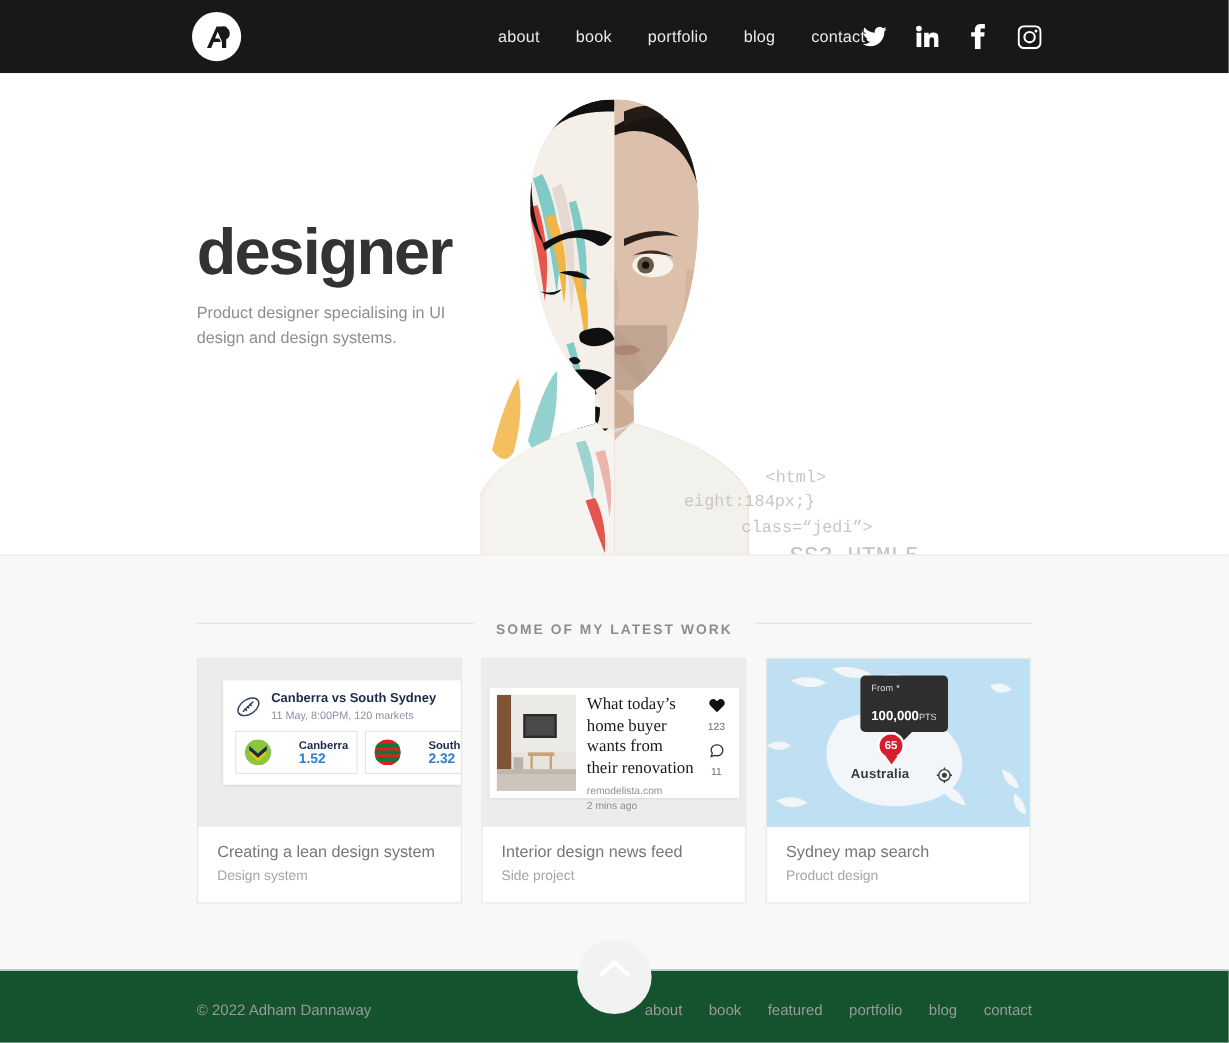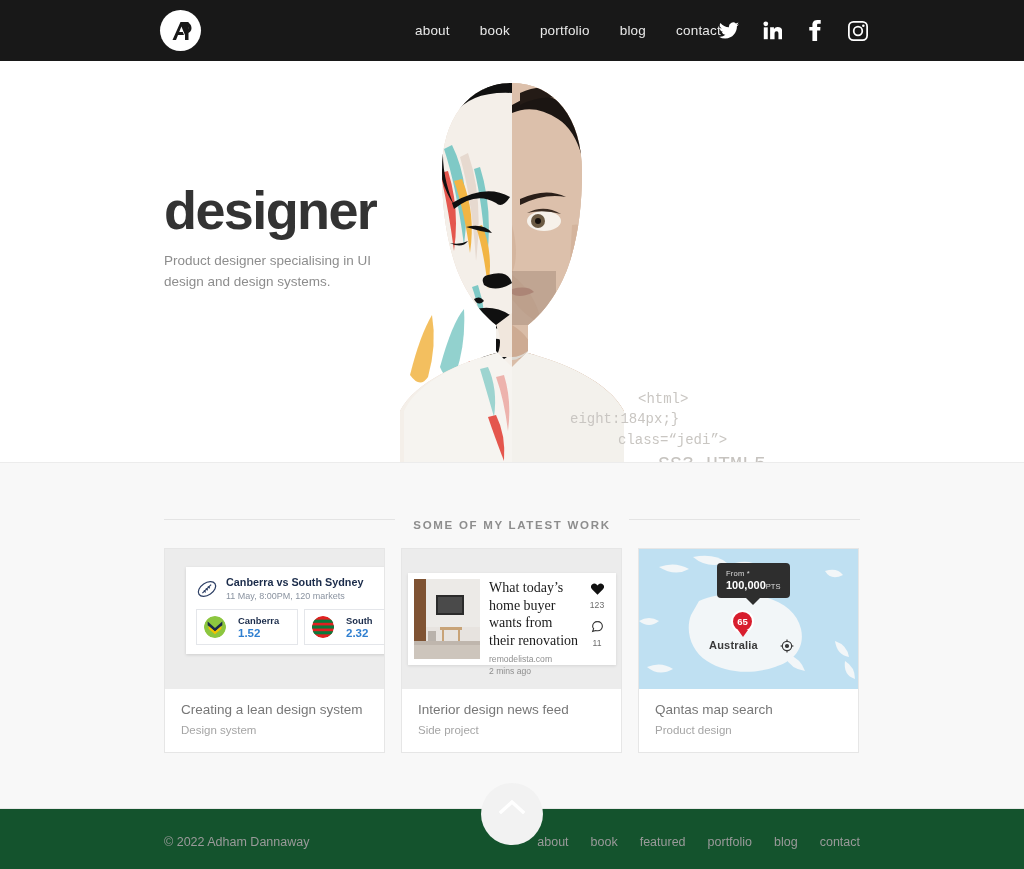--- a/index.html
+++ b/index.html
@@ -113,21 +113,21 @@
     background: #ffffff; box-shadow: 0 1px 3px rgba(0,0,0,.13);
     padding: 9px 10px 9px 10px;
   }
   .bet-head { display: flex; align-items: flex-start; gap: 8px; }
   .ball { width: 22px; height: 22px; flex: 0 0 22px; margin-top: 2px; }
   .bet-title { font-size: 10.8px; font-weight: bold; color: #1a2b4a; }
   .bet-sub { font-size: 9px; color: #8a93a0; margin-top: 3px; }
   .bet-rows { display: flex; gap: 6px; margin-top: 8px; }
   .bet-opt {
     flex: 1; border: 1px solid #e4e6ea; padding: 5px 7px;
-    display: flex; align-items: center; gap: 12px; min-width: 0;
+    display: flex; align-items: center; gap: 23px; min-width: 0;
   }
   .crest { width: 22px; height: 22px; border-radius: 50%; flex: 0 0 22px; overflow: hidden; }
   .crest svg { display:block; }
   .bet-team { font-size: 9.4px; font-weight: bold; color: #1a2b4a; white-space: nowrap; }
   .bet-odds { font-size: 11.5px; font-weight: bold; color: #2f7fd0; margin-top: 1px; }
 
   
   .news {
     position: absolute; left: 6px; top: 24px; width: 208px; height: 92px;
     background: #ffffff; box-shadow: 0 1px 3px rgba(0,0,0,.10);
@@ -154,21 +154,21 @@
     position: absolute; left: 78px; top: 14px;
     background: #2e2e2e; color: #fff; border-radius: 4px;
     padding: 6px 9px 7px 9px; text-align: left;
   }
   .tooltip:after {
     content: ""; position: absolute; left: 28px; bottom: -7px;
     border-left: 8px solid transparent; border-right: 8px solid transparent;
     border-top: 8px solid #2e2e2e;
   }
   .tt-from { font-size: 7.6px; color: #dcdcdc; letter-spacing: .2px; }
-  .tt-pts { font-size: 11px; font-weight: bold; margin-top: 1px; }
+  .tt-pts { font-size: 11px; font-weight: bold; margin-top: 13px; }
   .tt-pts .u { font-size: 7.6px; font-weight: normal; color: #dcdcdc; }
   .pin {
     position: absolute; left: 92px; top: 61px;
     width: 23px; height: 23px; border-radius: 50%;
     background: #d81e2e; border: 2px solid #ffffff;
     color: #ffffff; font-size: 9.5px; font-weight: bold;
     display: flex; align-items: center; justify-content: center;
   }
   .pin:after {
     content: ""; position: absolute; left: 5px; bottom: -6px;
@@ -529,21 +529,21 @@
                 <circle cx="12" cy="12" r="2.6" fill="#3a3a3a"></circle>
               <line x1="12" y1="1" x2="12" y2="4"></line>
                 <line x1="12" y1="20" x2="12" y2="23"></line>
               <line x1="1" y1="12" x2="4" y2="12"></line>
                 <line x1="20" y1="12" x2="23" y2="12"></line>
             </svg>
           </span>
         </div>
       </div>
       <div class="card-body">
-        <div class="card-title">Qantas map search</div>
+        <div class="card-title">Sydney map search</div>
         <div class="card-meta">Product design</div>
       </div>
     </div>
 
   </div>
 </div>
 
 <div class="scrolltop">
   <svg width="26" height="15" viewBox="0 0 26 15" fill="none" stroke="#ffffff" stroke-width="3.4" stroke-linecap="square">
     <polyline points="2,13 13,3 24,13"></polyline>

